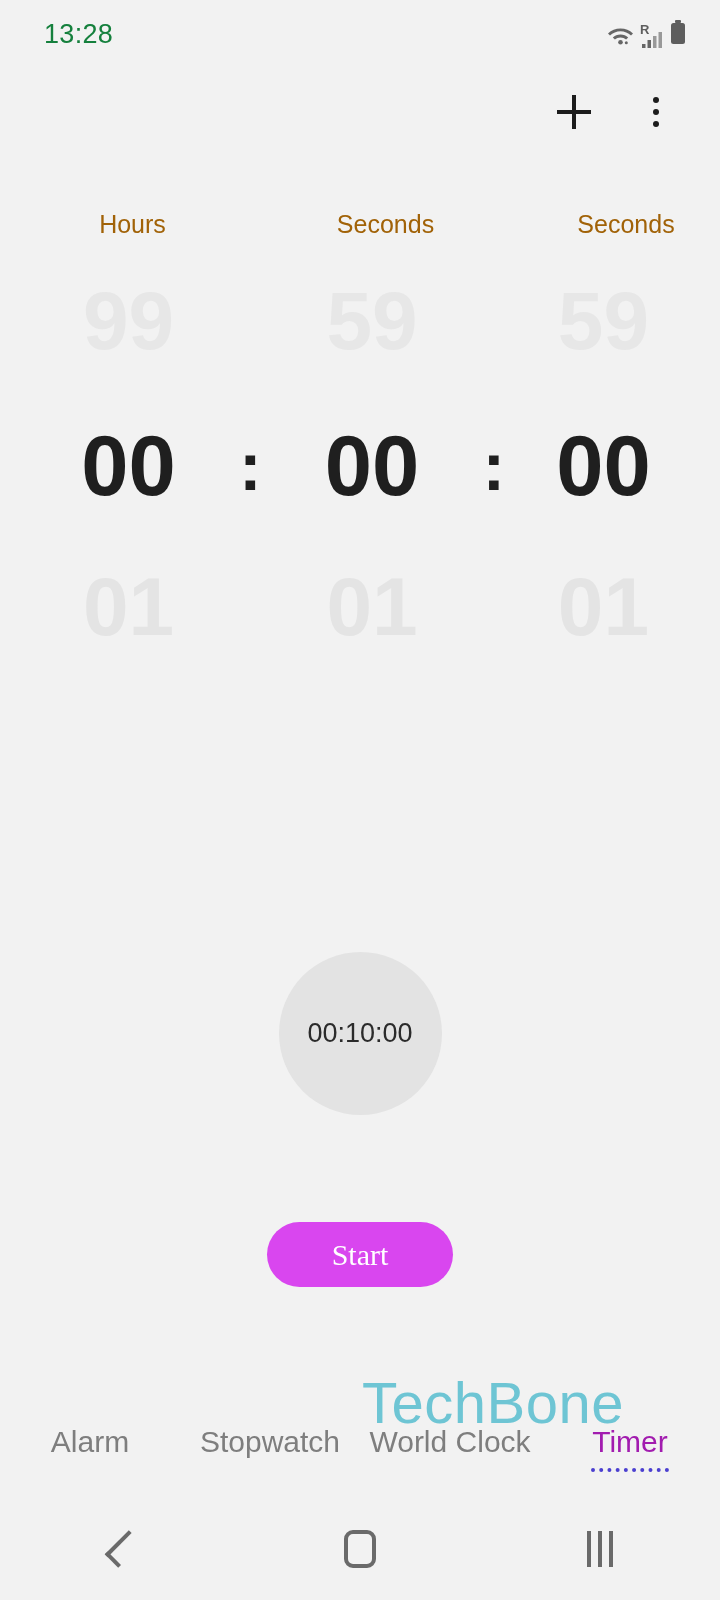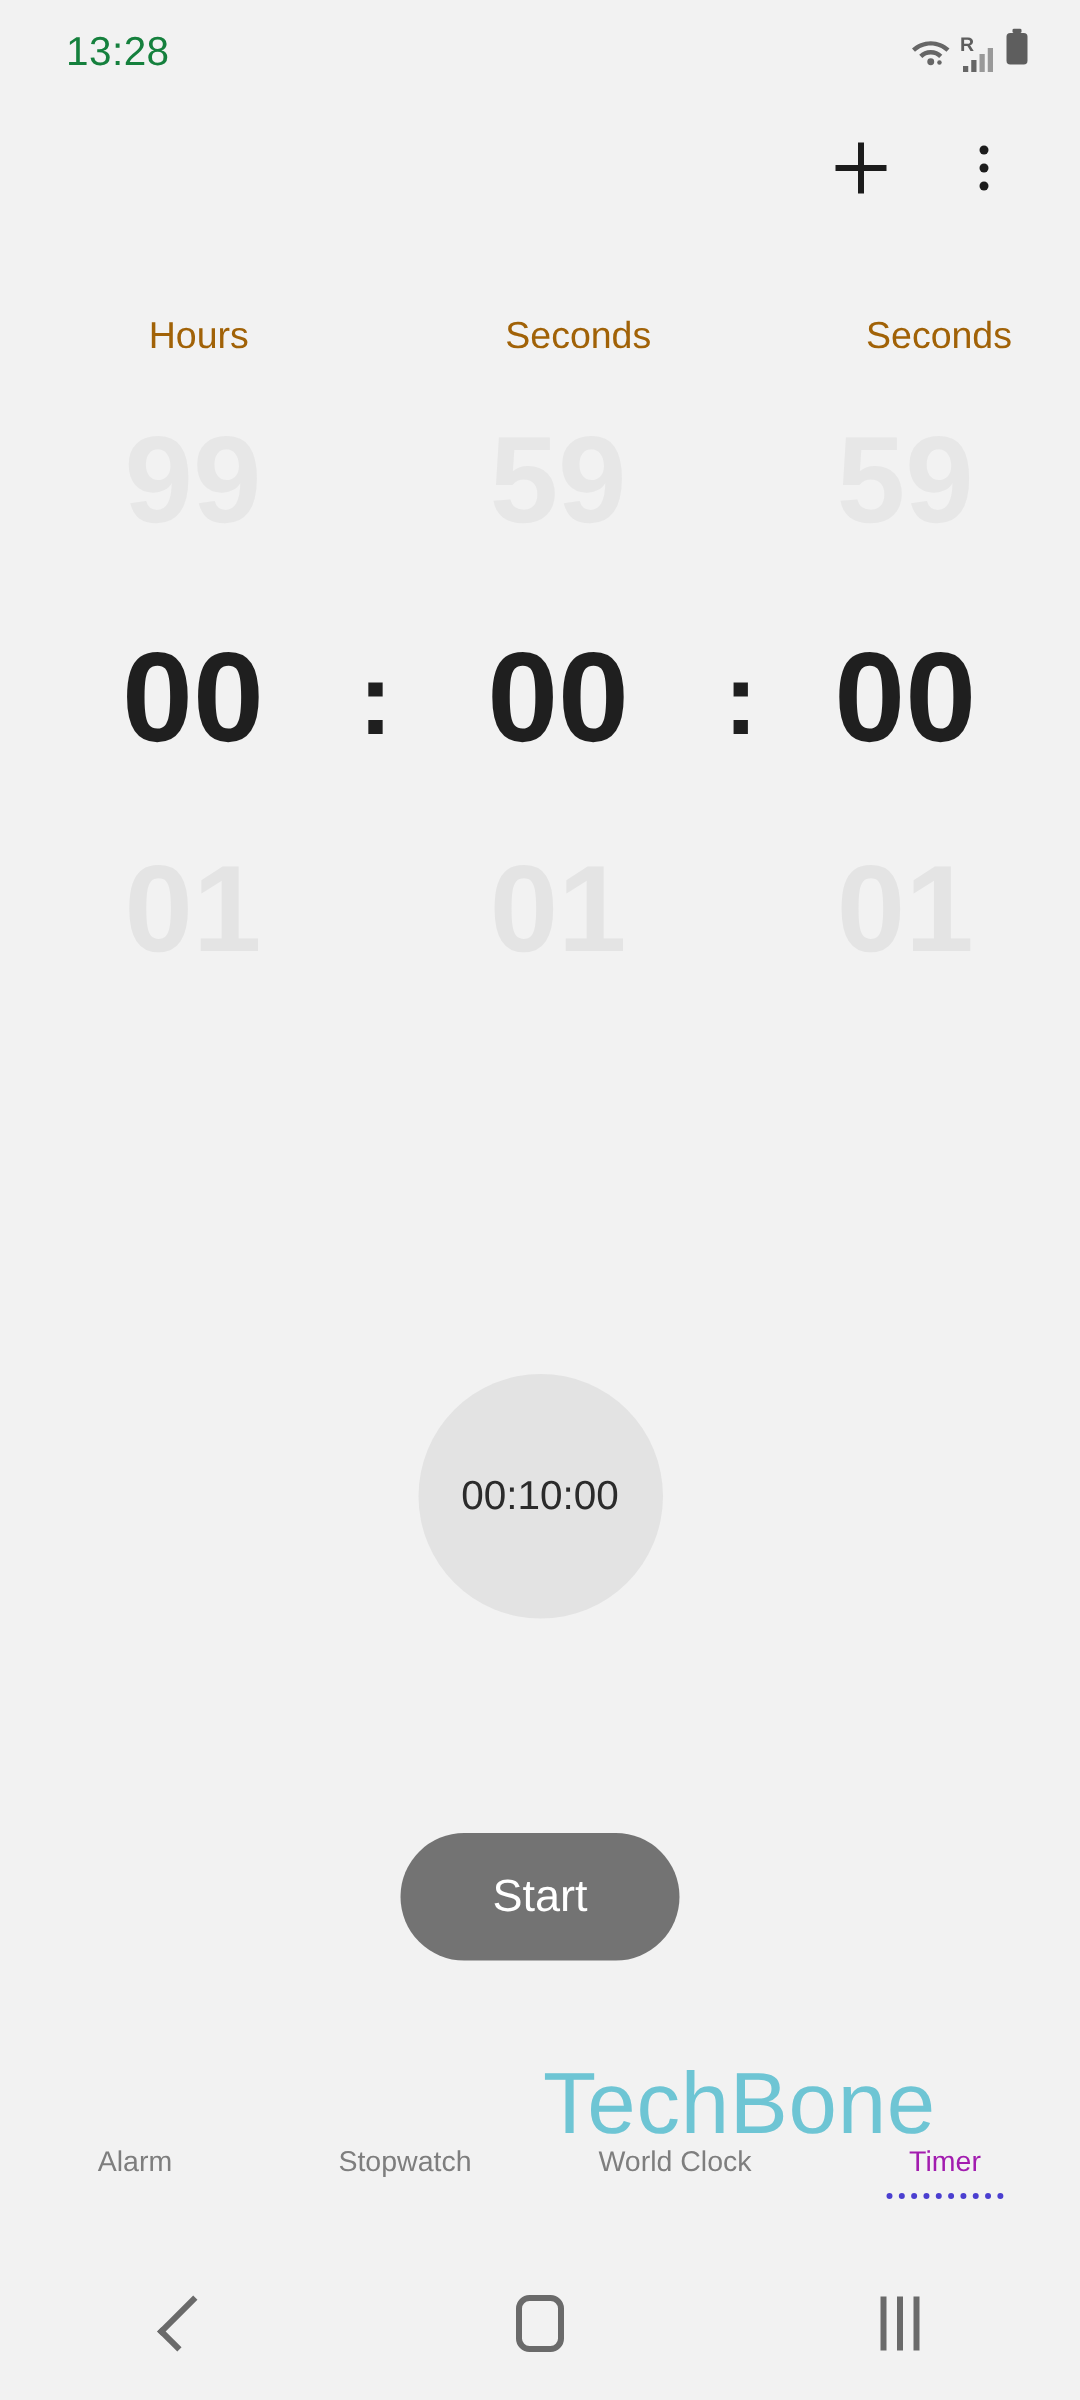--- a/index.html
+++ b/index.html
@@ -118,44 +118,44 @@
     height:108px; font-size:82px;
     color:#e4e4e4; line-height:108px;
     margin-top:28px;
   }
   .row-main .cell-sep {
     font-size:68px; color:#1f1f1f;
   }
 
   
   .preset-wrap {
-    position:absolute; top:916px; left:0;
+    position:absolute; top:952px; left:0;
     width:720px;
     display:flex; justify-content:center;
   }
   .preset-chip {
     width:163px; height:163px; border-radius:50%;
     background:#e3e3e3;
     display:flex; align-items:center; justify-content:center;
     font-size:27px; color:#2b2b2b;
     cursor:pointer;
   }
 
   
   .start-wrap {
     position:absolute; top:1222px; left:0;
     width:720px;
     display:flex; justify-content:center;
   }
   .start-btn {
-    width:186px; height:85px; border-radius:45px;
-    background:#737373;
+    width:186px; height:65px; border-radius:45px;
+    background:#d946ef;
     border:none; cursor:pointer;
     font-size:30px; color:#ffffff;
-    font-family:Liberation Sans, sans-serif;
+    font-family:Liberation Serif, serif;
     display:flex; align-items:center; justify-content:center;
   }
 
   
   .watermark {
     position:absolute; top:1369px; left:0;
     width:720px; text-align:center;
     padding-right:8px;
     font-size:58px; color:#6ec5d4;
     font-weight:300; letter-spacing:0.5px;
@@ -164,21 +164,21 @@
   }
 
   
   .tabs {
     position:absolute; top:1413px; left:0;
     width:720px; height:58px;
     display:flex; align-items:center;
   }
   .tab {
     flex:1 1 0; text-align:center;
-    font-size:19px; color:#7e7e7e;
+    font-size:30px; color:#7e7e7e;
     cursor:pointer; position:relative;
   }
   .tab.active { color:#a21caf; }
   .tab.active .tab-underline {
     position:absolute; left:50%;
     transform:translateX(-50%);
     bottom:-13px; width:78px; height:4px;
     border-bottom:4px dotted #4b3fd0;
   }
 

